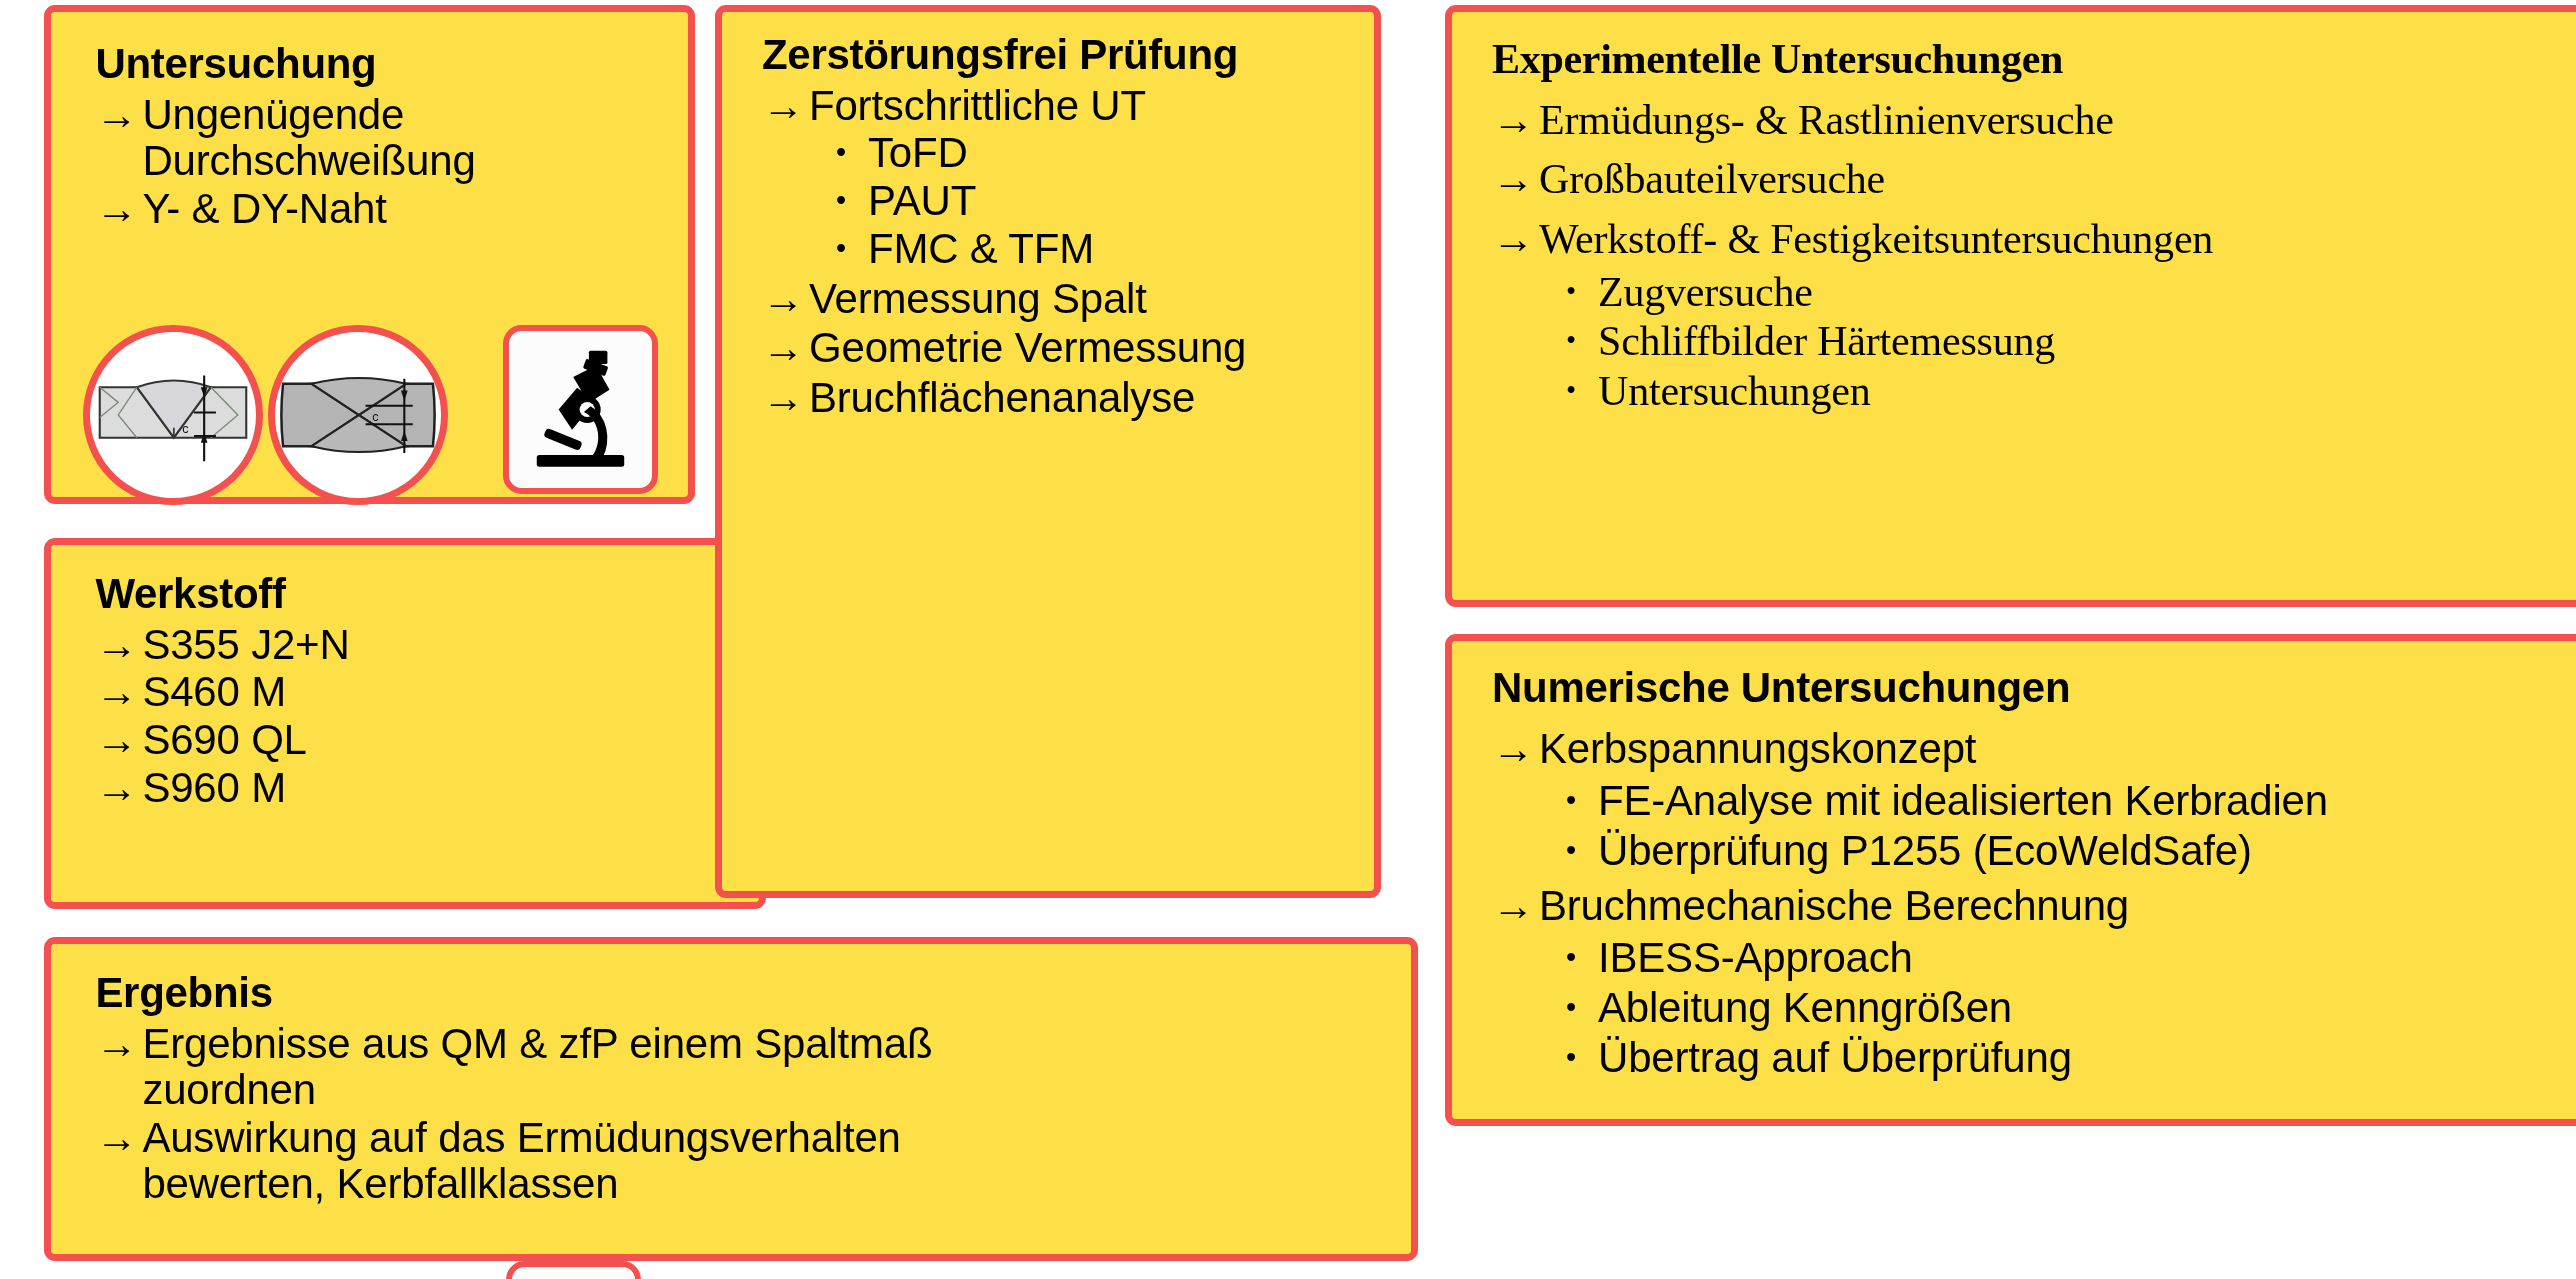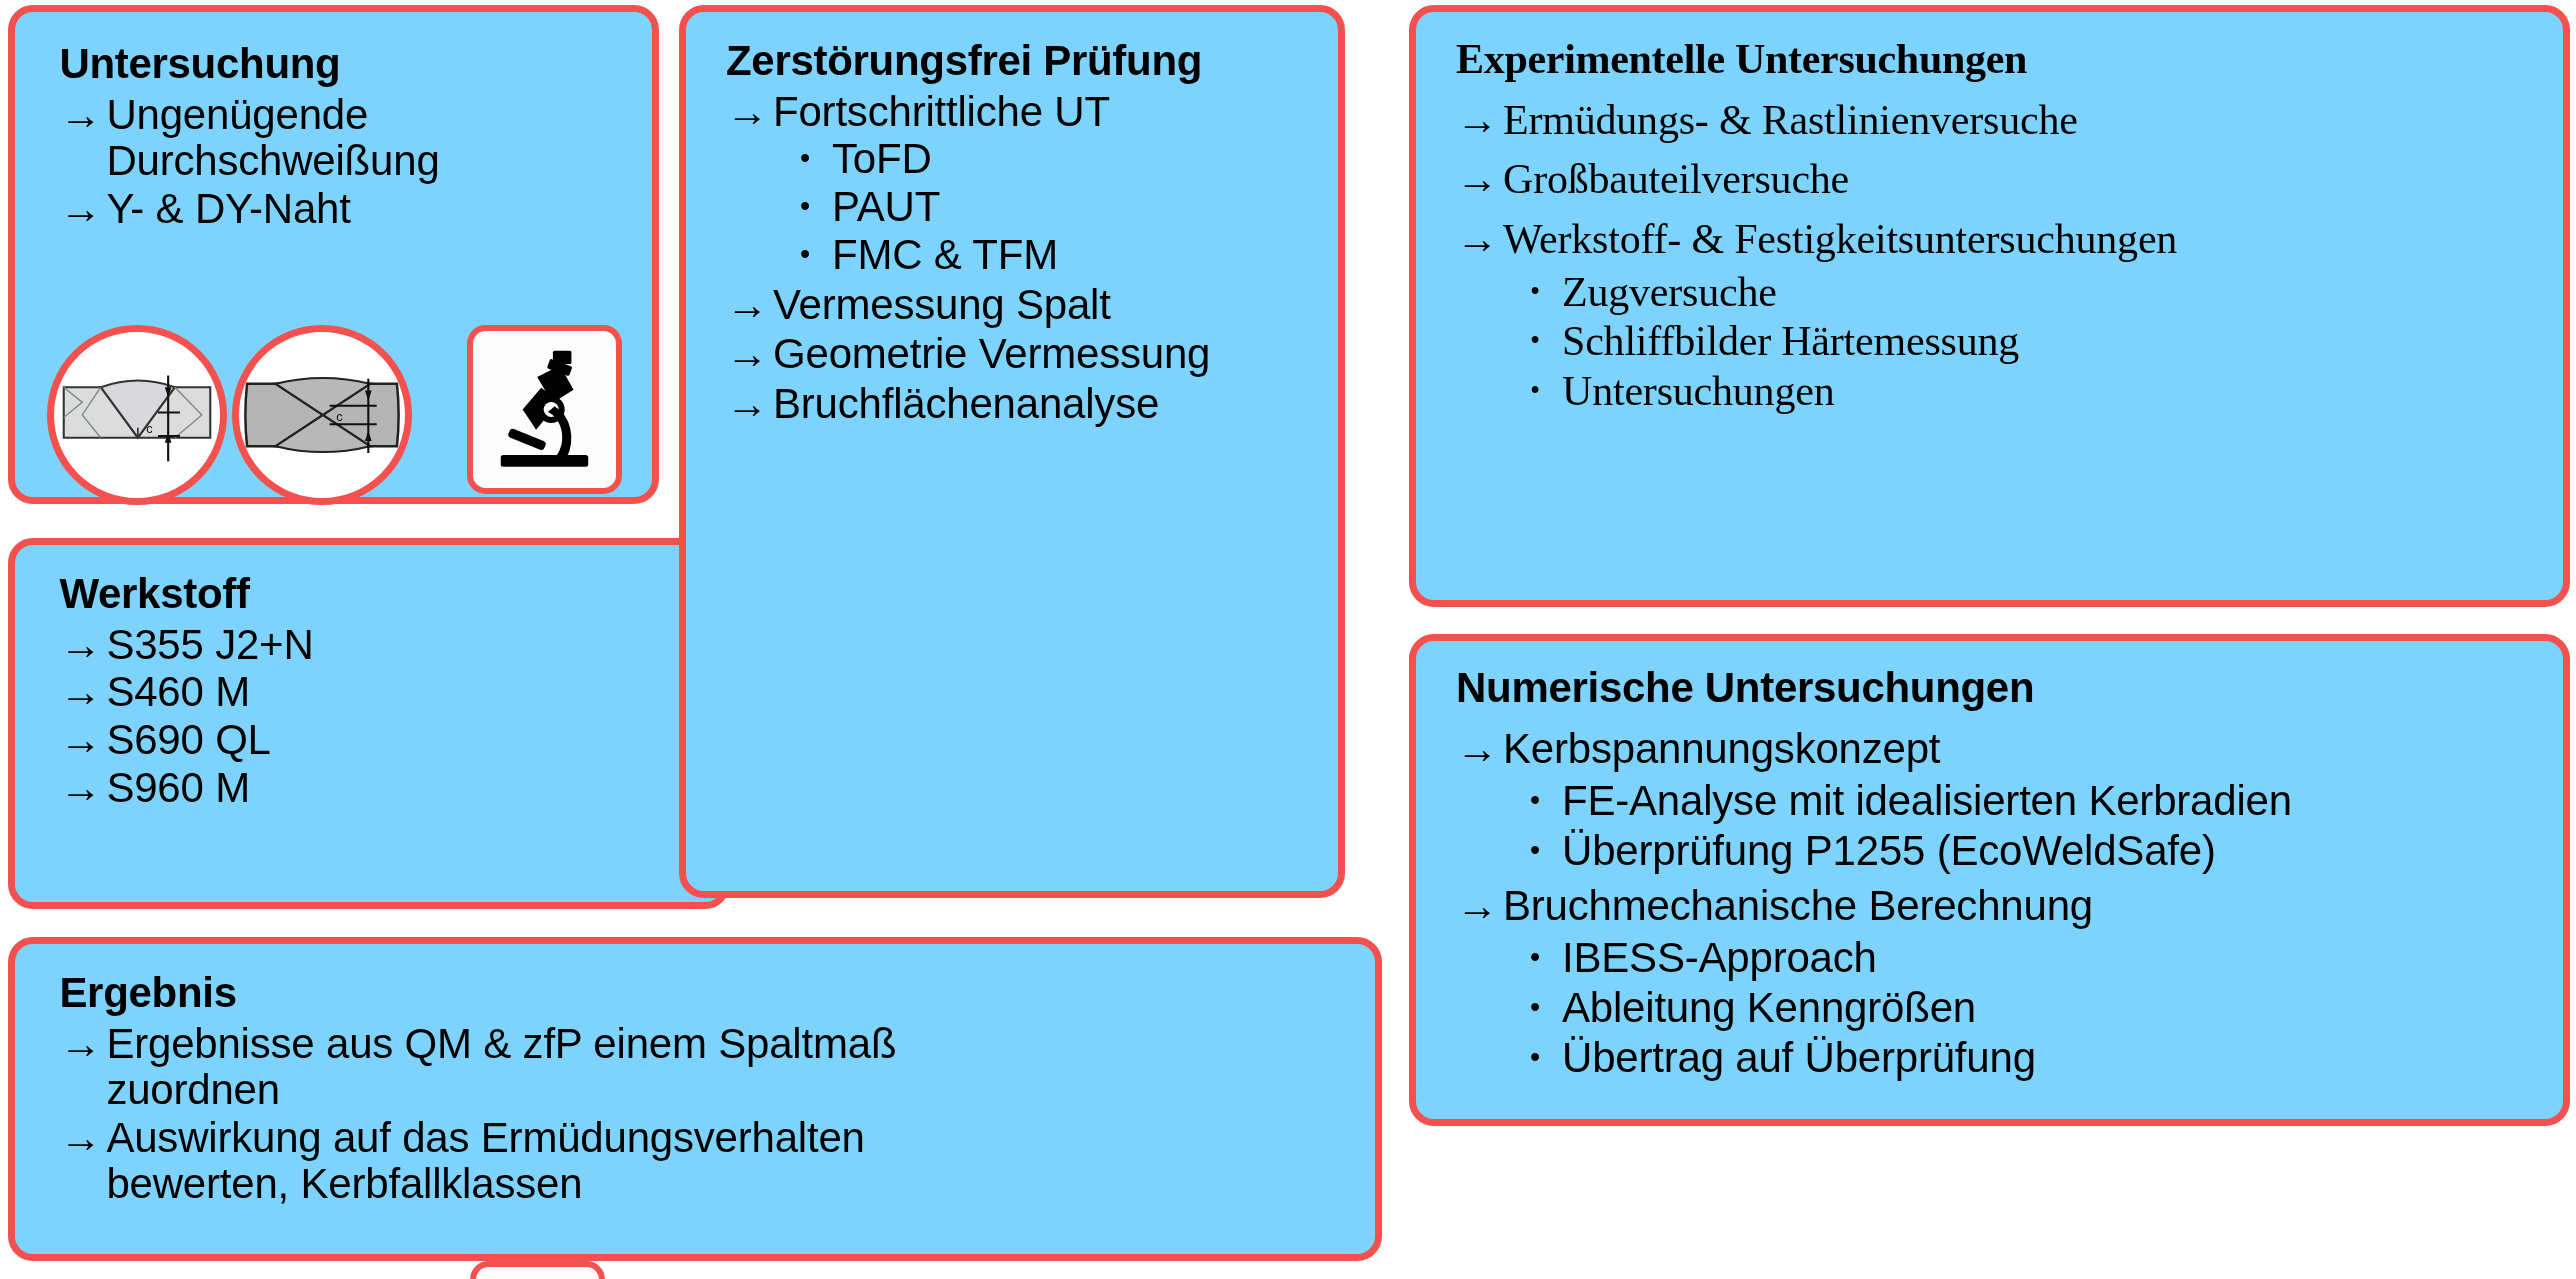--- a/index.html
+++ b/index.html
@@ -15,24 +15,25 @@
     position: relative;
     width: 2576px;
     height: 1279px;
     background: #ffffff;
     overflow: hidden;
   }
 
   
   .panel {
     position: absolute;
-    background: #7dd3fc;
+    background: #fde047;
     border: 7.6px solid #F4514E;
-    border-radius: 25px;
+    border-radius: 11px;
     box-sizing: border-box;
+    margin-left: 36px;
   }
 
   .panel-title {
     font-weight: bold;
     font-size: 42px;
     line-height: 1.06;
     letter-spacing: -0.3px;
     white-space: nowrap;
   }
 
@@ -88,21 +89,21 @@
   #panel-untersuchung { left: 8.4px;   top: 5px;    width: 651px;  height: 499px; }
   #panel-werkstoff    { left: 8.4px;   top: 538px;  width: 722px;  height: 371px; padding-left: 12px; }
   #panel-ergebnis     { left: 8.4px;   top: 937px; width: 1374px; height: 324px; }
   #panel-zfp          { left: 679px;  top: 5px;    width: 666px;  height: 893px; }
   #panel-exp          { left: 1409px; top: 5px;    width: 1161px; height: 602px; }
   #panel-num          { left: 1409px; top: 634px;  width: 1161px; height: 492px; }
 
   #untersuchung-body { position: absolute; left: 44px; top: 30px; right: 17px; }
   #werkstoff-body    { position: absolute; left: 44px; top: 27px; right: 17px; }
   #ergebnis-body     { position: absolute; left: 44px; top: 27px; width: 1011px; }
-  #zfp-body          { position: absolute; left: 40px; top: 27px; right: 15px; }
+  #zfp-body          { position: absolute; left: 40px; top: 21px; right: 15px; }
   #exp-body          { position: absolute; left: 40px; top: 25px; right: 6px; font-family: Liberation Serif, serif; }
   #num-body          { position: absolute; left: 40px; top: 25px; right: 17px; }
 
   
   #weld-circle-y   { left: 32px;  top: 313px; width: 180px; height: 180px; }
   #weld-circle-dy  { left: 217px; top: 313px; width: 180px; height: 180px; }
   #microscope-tile { left: 452px; top: 313px; width: 155px; height: 169px; }
 
   
   #ingot-tile { left: 455px; top: 716px; width: 135px; height: 157px; }

